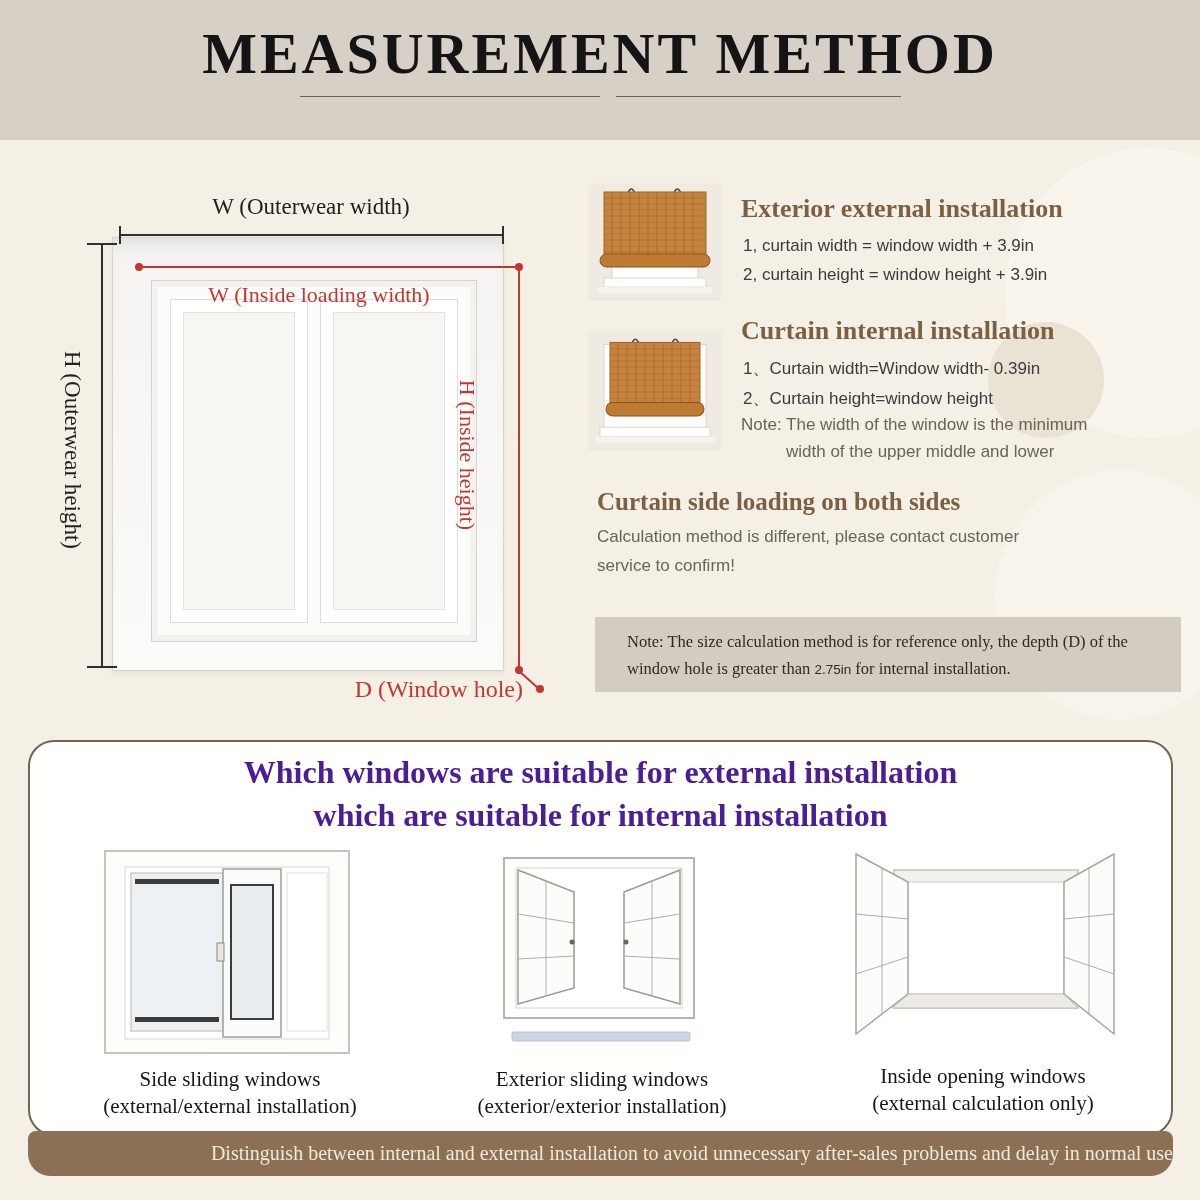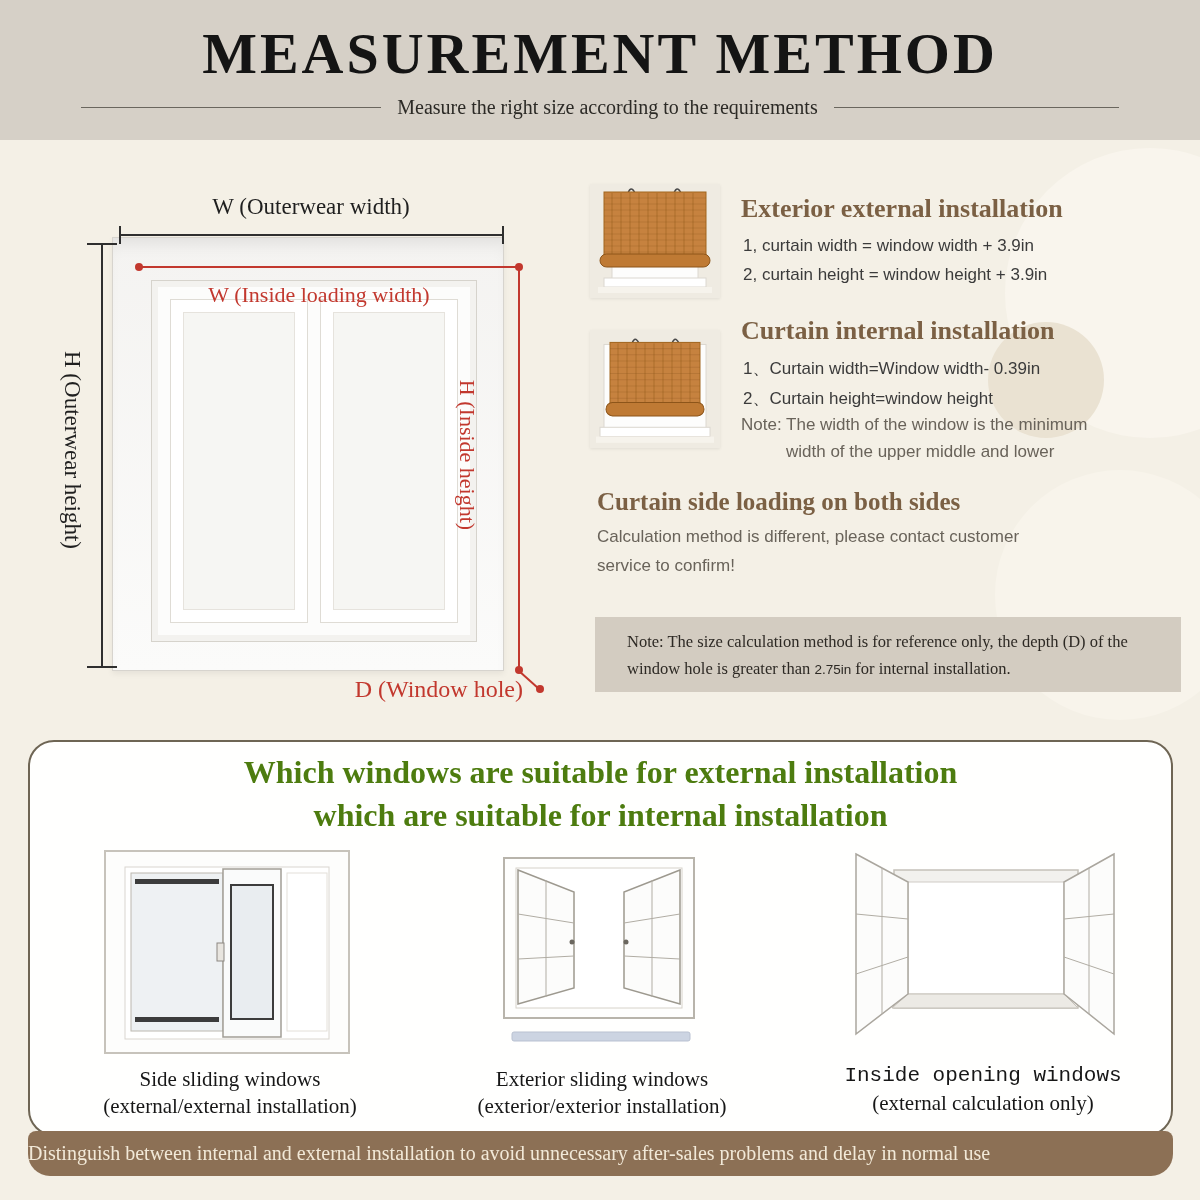--- a/index.html
+++ b/index.html
@@ -54,40 +54,39 @@
     left:595px;top:617px;width:586px;height:75px;background:#d3ccc1;
     box-sizing:border-box;padding:11px 0 0 32px;
   }
   .note-box-line{font-size:16.5px;color:#2d2924;line-height:27px;white-space:nowrap;}
   .note-small{font-family:"Liberation Sans","DejaVu Sans",sans-serif;font-size:13.5px;}
   
   .card{
     left:28px;top:740px;width:1145px;height:396px;background:#fffffe;
     border:2px solid #6e6554;border-radius:26px;box-sizing:border-box;
   }
-  .card-title{left:28px;width:1145px;text-align:center;font-size:32px;font-weight:700;color:#4d7c0f;white-space:nowrap;}
+  .card-title{left:28px;width:1145px;text-align:center;font-size:32px;font-weight:700;color:#4c1d95;white-space:nowrap;}
   .caption{text-align:center;font-size:21px;color:#171717;white-space:nowrap;}
   
   .banner{
     left:28px;top:1131px;width:1145px;height:45px;background:#8c7055;
     border-radius:8px 8px 22px 22px;
-    display:flex;align-items:center;justify-content:flex-start;
+    display:flex;align-items:center;justify-content:flex-end;
   }
   .banner-text{font-size:20px;color:#f2e9d8;white-space:nowrap;}
 </style>
 </head>
 <body>
 
 <div id="page">
 
   <div class="abs header-band"></div>
   <div class="abs main-title">MEASUREMENT METHOD</div>
   <div class="abs subtitle-row">
     <div class="sub-line"></div>
-    <div class="subtitle">Measure the right size according to the requirements</div>
     <div class="sub-line" style="width:285px;"></div>
   </div>
 
   <div class="abs circle c1"></div>
   <div class="abs circle c2"></div>
   <div class="abs circle c3"></div>
 
   <div class="abs win-outer">
     <div class="win-inner">
       <div class="pane">
@@ -212,20 +211,20 @@
       <path d="M42 20 L42 166 M16 66 L68 71 M16 126 L68 109" stroke="#b1ada4" fill="none"></path>
       <polygon points="274,6 224,34 224,146 274,186" fill="#fcfcfb" stroke="#aaa69e" stroke-width="1.5"></polygon>
       <path d="M249 20 L249 166 M274 66 L224 71 M274 126 L224 109" stroke="#b1ada4" fill="none"></path>
     </svg>
   </div>
 
   <div class="abs caption" style="left:80px;top:1067px;width:300px;">Side sliding windows</div>
   <div class="abs caption" style="left:80px;top:1094px;width:300px;">(external/external installation)</div>
   <div class="abs caption" style="left:442px;top:1067px;width:320px;">Exterior sliding windows</div>
   <div class="abs caption" style="left:442px;top:1094px;width:320px;">(exterior/exterior installation)</div>
-  <div class="abs caption" style="left:828px;top:1064px;width:310px;font-family:Liberation Mono, monospace;">Inside opening windows</div>
+  <div class="abs caption" style="left:828px;top:1064px;width:310px;">Inside opening windows</div>
   <div class="abs caption" style="left:828px;top:1091px;width:310px;">(external calculation only)</div>
 
   <div class="abs banner">
     <div class="banner-text">Distinguish between internal and external installation to avoid unnecessary after-sales problems and delay in normal use</div>
   </div>
 
 </div>
 
 </body></html>

